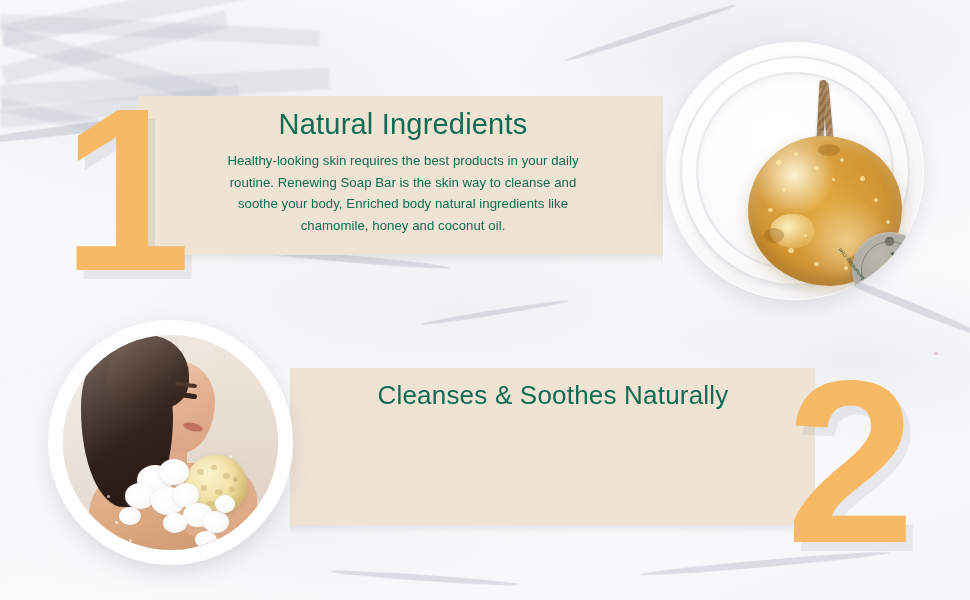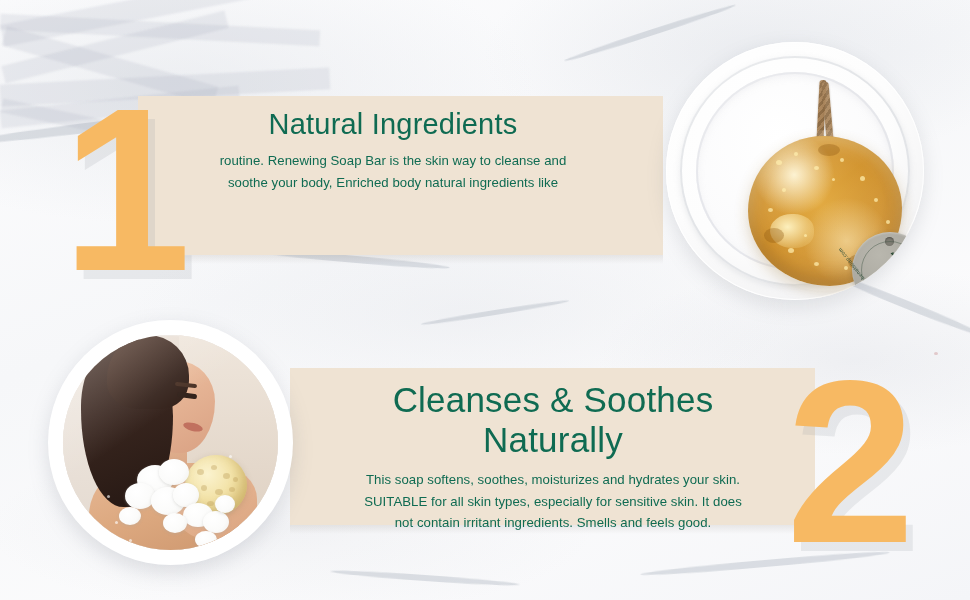--- a/index.html
+++ b/index.html
@@ -66,31 +66,31 @@
   }
   #numeral-2 {
     left:786px; top:346px;
     font-size:232px;
     letter-spacing:-4px;
     text-shadow:7px 9px 0 rgba(150,152,158,.17);
   }
 
   
   .text-block { position:absolute; text-align:center; }
-  #text-1 { left:158px; top:108px; width:470px; }
+  #text-1 { left:168px; top:108px; width:470px; }
   #text-2 { left:318px; top:380px; width:470px; }
 
   .heading {
     color:#0f6b52;
     font-size:29px;
     font-weight:400;
     letter-spacing:.2px;
     margin-bottom:9px;
   }
-  #text-2 .heading { font-size:35px; }
+  #text-2 .heading { font-size:26px; }
 
   .body-copy {
     color:#0f6b52;
     font-size:13.2px;
     line-height:1.63;
     letter-spacing:.05px;
   }
   .body-copy p { margin:0; }
 
   
@@ -286,22 +286,24 @@
   <div class="speck" style="left:700px; top:520px; width:3px; height:3px;"></div>
 </div>
 
 <div class="banner" id="banner-1"></div>
 
 <div class="numeral" id="numeral-1">1</div>
 
 <div class="text-block" id="text-1">
   <div class="heading">Natural Ingredients</div>
   <div class="body-copy">
+    <p>Healthy-looking skin requires the best products in your daily</p>
     <p>routine. Renewing Soap Bar is the skin way to cleanse and</p>
     <p>soothe your body, Enriched body natural ingredients like</p>
+    <p>chamomile, honey and coconut oil.</p>
   </div>
 </div>
 
 <div id="soap-photo">
   <div class="plate-ring-outer"></div>
   <div class="plate-ring-inner">
 
     <div class="soap-cord"></div>
     <div class="soap-cord c2"></div>
 
@@ -343,25 +345,20 @@
   </div>
   <div class="rim-gloss"></div>
 </div>
 
 <div class="banner" id="banner-2"></div>
 
 <div class="numeral" id="numeral-2">2</div>
 
 <div class="text-block" id="text-2">
   <div class="heading">Cleanses &amp; Soothes Naturally</div>
-  <div class="body-copy">
-    <p>This soap softens, soothes, moisturizes and hydrates your skin.</p>
-    <p>SUITABLE for all skin types, especially for sensitive skin. It does</p>
-    <p>not contain irritant ingredients. Smells and feels good.</p>
-  </div>
 </div>
 
 <div id="shower-photo">
   <div class="shower-inner">
     <div class="sh-wall-l"></div>
     <div class="sh-wall-r"></div>
 
     <div class="sh-body"></div>
     <div class="sh-arm"></div>
     <div class="sh-neck"></div>

